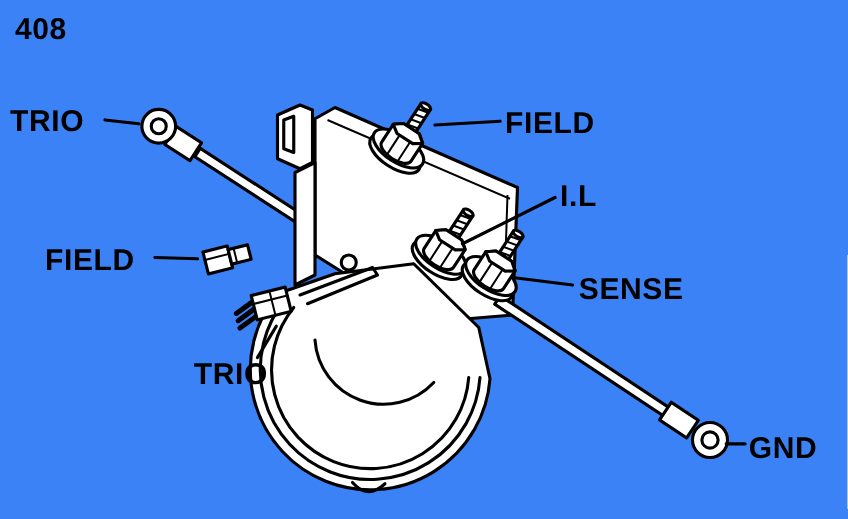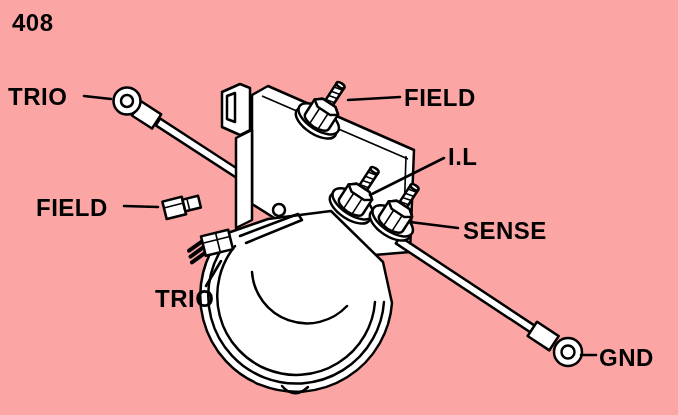--- a/index.html
+++ b/index.html
@@ -1,19 +1,19 @@
 <!DOCTYPE html>
 <html><head>
 <meta charset="utf-8">
 <style>
   html,body{margin:0;padding:0;background:#fff;}
   .canvas{
     position:relative;
     width:678px;height:415px;
-    background:#fca5a5;
+    background:#3b82f6;
     font-family:"Liberation Sans", sans-serif;
     overflow:hidden;
   }
   svg{display:block;}
   .ln{fill:#ffffff;stroke:#000000;stroke-width:2.5;stroke-linejoin:round;}
   .ln-thin{fill:none;stroke:#000000;stroke-width:1.6;stroke-linejoin:round;}
   .stroke-only{fill:none;stroke:#000000;stroke-width:2.5;stroke-linecap:round;stroke-linejoin:round;}
   .leader{fill:none;stroke:#000000;stroke-width:2.6;stroke-linecap:round;}
   .pin{fill:none;stroke:#000000;stroke-width:4;stroke-linecap:round;}
   .lbl{

